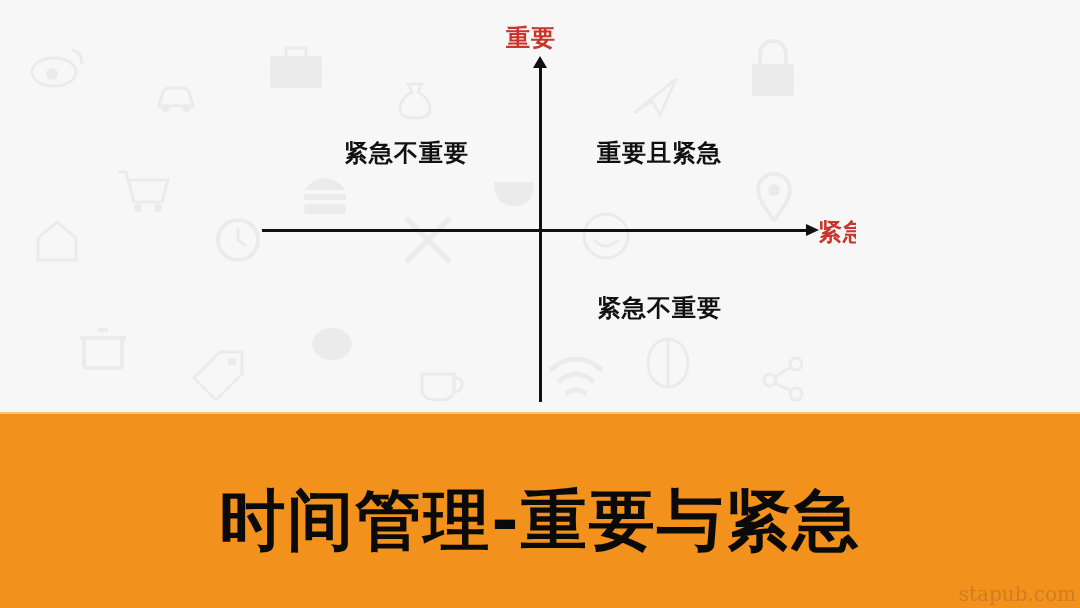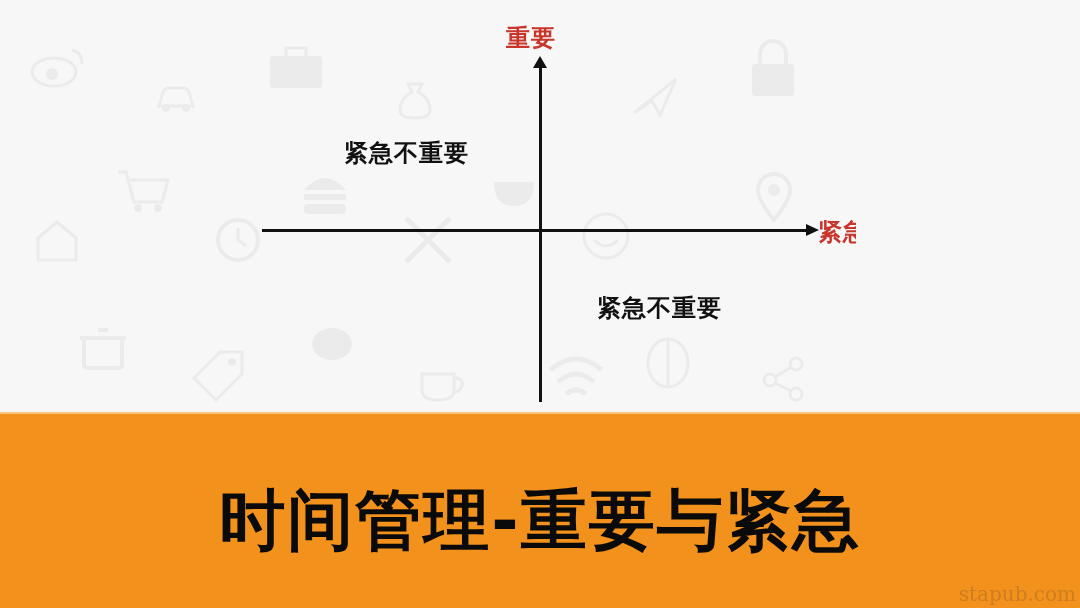--- a/index.html
+++ b/index.html
@@ -280,19 +280,20 @@
 
   <div class="axis-v"></div>
   <div class="arrow-up"></div>
   <div class="axis-h"></div>
   <div class="arrow-right"></div>
 
   <div class="axis-label y">重要</div>
   <div class="axis-label x">紧急</div>
 
   <div class="quad q-tl">紧急不重要</div>
+  <div class="quad q-tr">重要且紧急</div>
   <div class="quad q-br">紧急不重要</div>
 </div>
 
 <div class="banner">
   <div class="banner-title">时间管理-重要与紧急</div>
   <div class="watermark">stapub.com</div>
 </div>
 
 </body></html>

